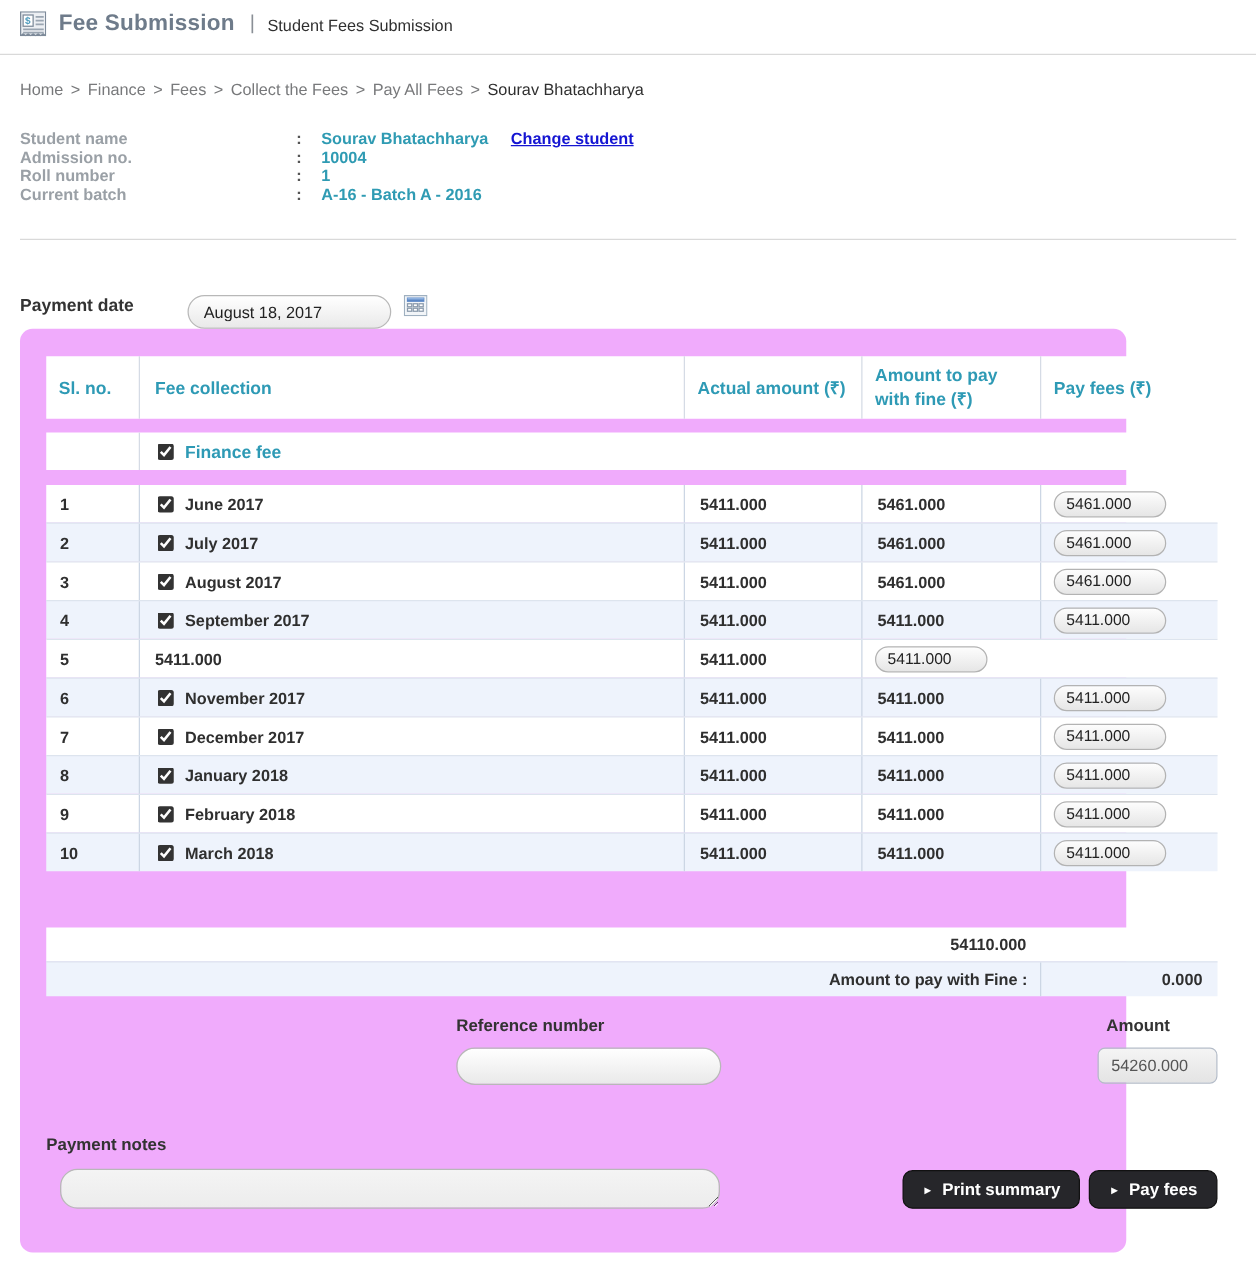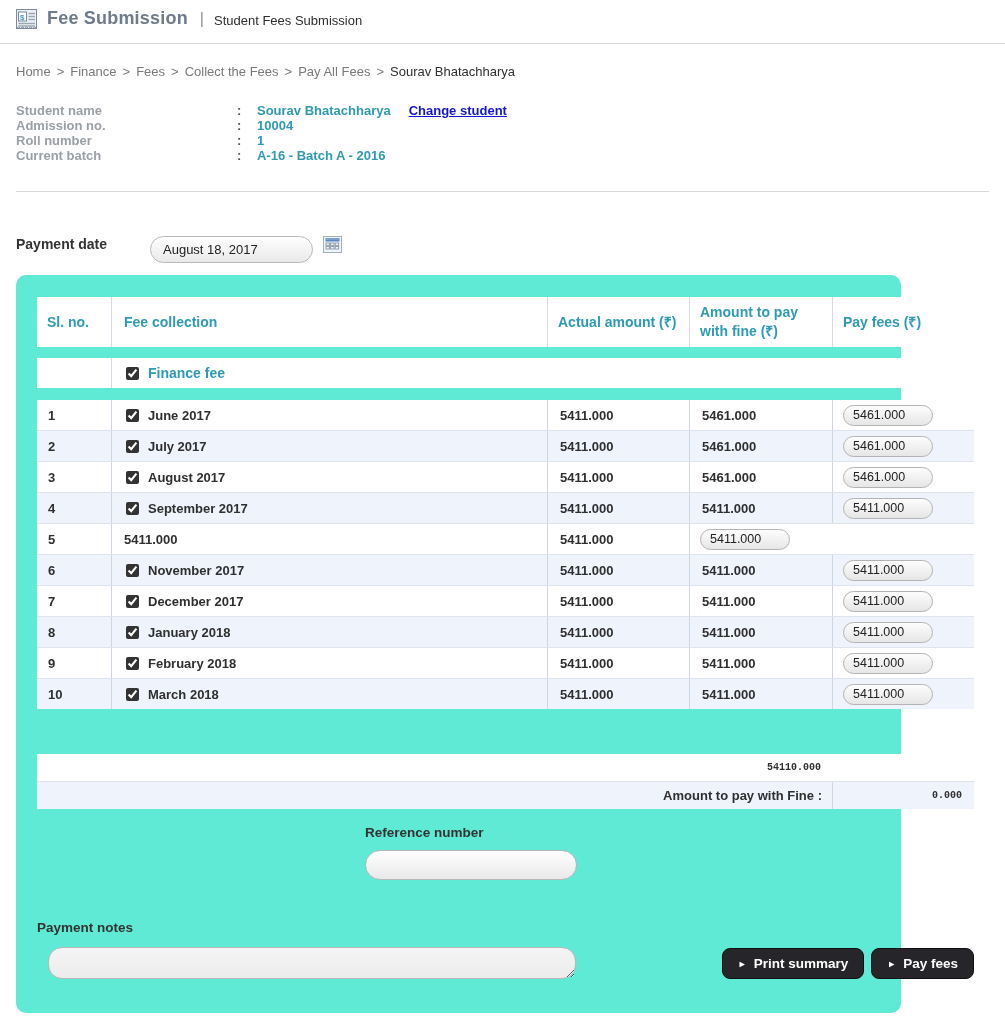--- a/index.html
+++ b/index.html
@@ -41,22 +41,22 @@
     height: 27px; border: 1px solid #b8b8b8; border-radius: 14px;
     background: linear-gradient(#ffffff, #e9e9e9);
     padding: 0 12px; font-size: 13px; color: #222;
     font-family: "Liberation Sans", sans-serif; outline: none;
   }
   .paydate-input { width: 163px; }
   .calendar-icon { width: 19px; height: 17px; margin-left: 10px; cursor: pointer; }
 
   
   .panel {
-    margin: 12px 10px 0 16px; width: 885px;
-    background: #5eead4; border-radius: 10px;
+    margin: 0 10px 0 16px; width: 885px;
+    background: #f0abfc; border-radius: 10px;
     padding: 22px 21px 30px 21px;
   }
 
   
   .grid5 { display: grid; grid-template-columns: 75px 436px 142px 143px 141px; width: 937px; }
   .ftable-header { background: #ffffff; }
   .ftable-header .hcell {
     min-height: 49px; display: flex; align-items: center;
     font-size: 14px; font-weight: bold; color: #2e9ab5;
     border-right: 1px solid #d5dbe5; padding: 6px 8px 6px 10px; line-height: 19px;
@@ -98,21 +98,21 @@
   
   .totals { margin-top: 45px; width: 937px; }
   .trow { display: grid; grid-template-columns: 796px 141px; }
   .trow .tlabel {
     height: 27px; display: flex; align-items: center; justify-content: flex-end;
     font-size: 13px; font-weight: bold; color: #2f2f2f;
     border-right: 1px solid #ccd6e4; padding-right: 10px;
   }
   .trow .tval {
     height: 27px; display: flex; align-items: center; justify-content: flex-end;
-    font-size: 10px; font-weight: bold; color: #2f2f2f; padding-right: 12px; font-family: Liberation Mono, monospace;
+    font-size: 13px; font-weight: bold; color: #2f2f2f; padding-right: 12px;
   }
   .trow.t1 { background: #ffffff; }
   .trow.t2 { background: #eef3fc; border-top: 1px solid #dde4ee; }
 
   
   .payrow { position: relative; margin-top: 16px; width: 937px; height: 72px; }
   .plabel { font-size: 13.5px; font-weight: bold; color: #333; }
   .pcol-mode { position: absolute; left: 0; top: 0; }
   .pcol-mode .selwrap { position: relative; margin: 12px 0 0 11px; width: 160px; }
   select.mode-select {
@@ -371,20 +371,24 @@
       <div class="tlabel">Amount to pay with Fine :</div>
       <div class="tval">0.000</div>
     </div>
   </div>
 
   <div class="payrow">
     <div class="pcol-ref">
       <div class="plabel">Reference number</div>
       <input class="text-input ref-input" value="" style="">
     </div>
+    <div class="pcol-amt">
+      <div class="plabel">Amount</div>
+      <input class="amt-input" value="54260.000" style="">
+    </div>
   </div>
 
   <div class="notesrow">
     <div class="notescol">
       <div class="plabel">Payment notes</div>
       <textarea class="notes-area" style=""></textarea>
     </div>
     <div class="btns">
       <button class="dark-btn">
         <span class="btn-arrow">►</span>

